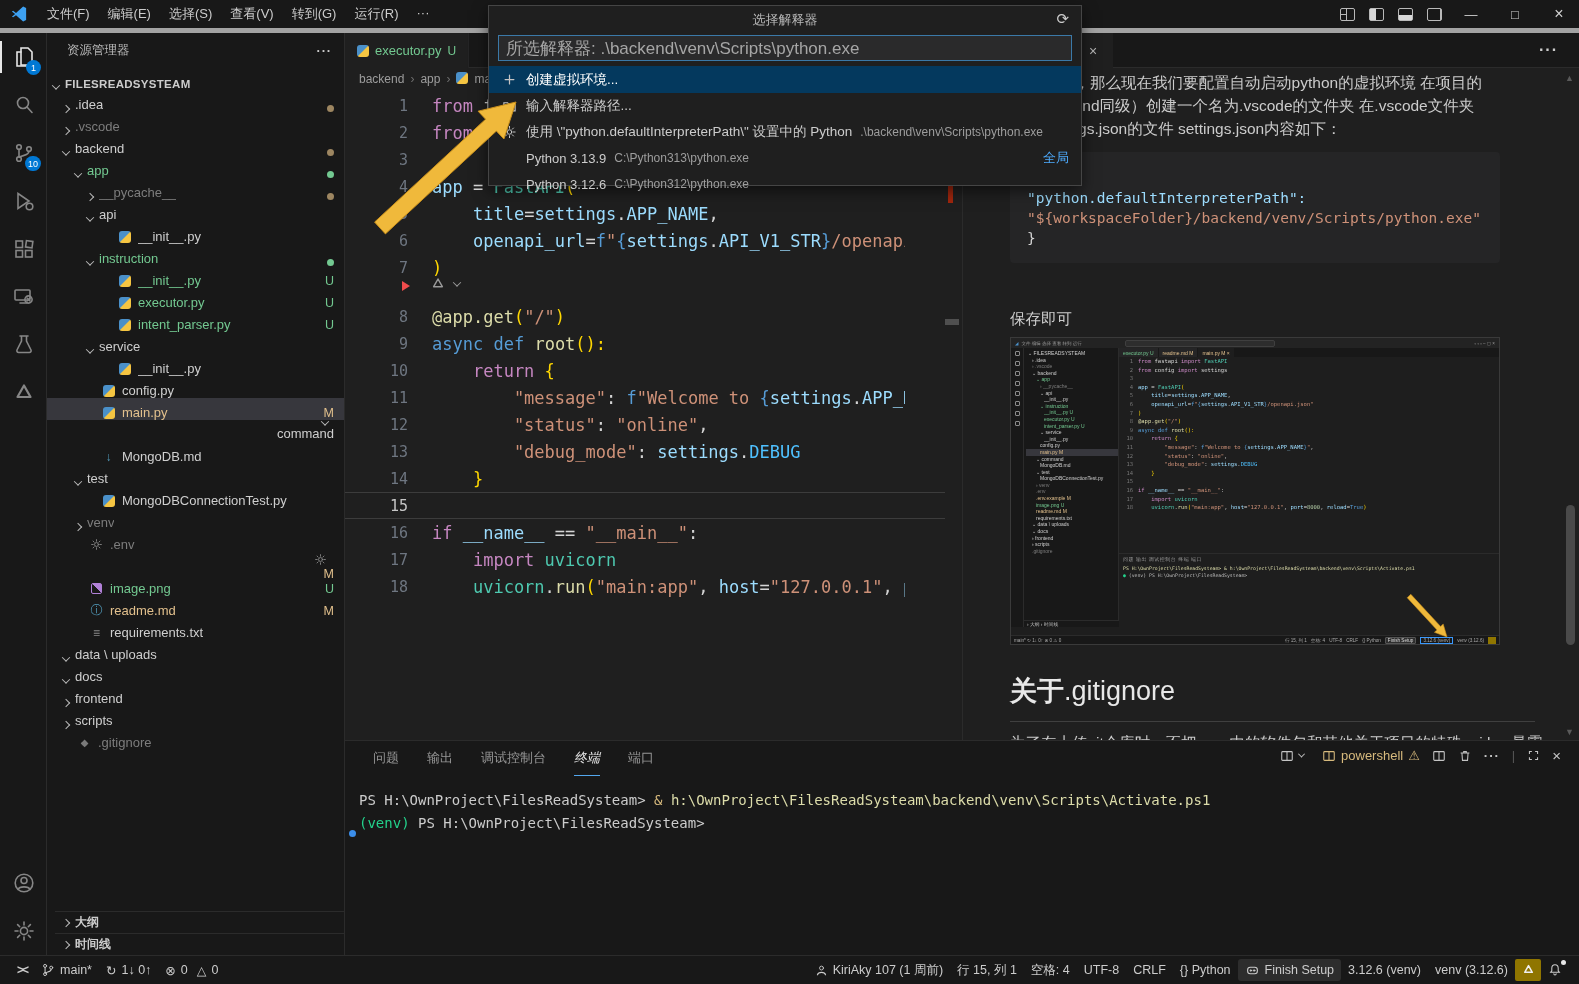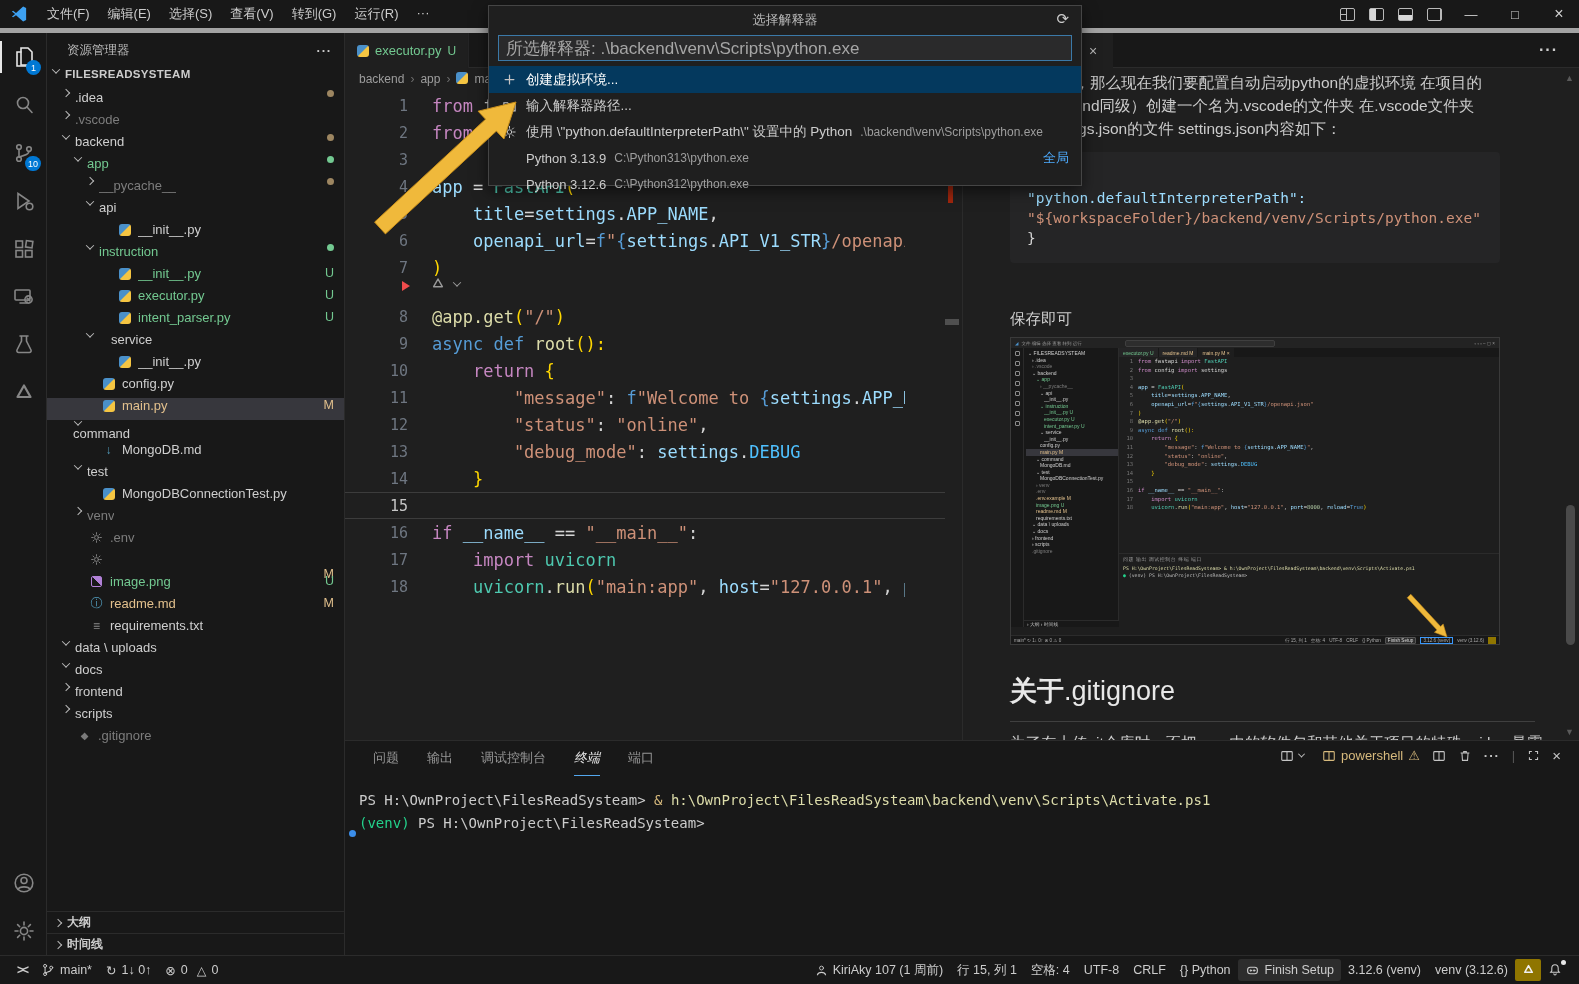--- a/index.html
+++ b/index.html
@@ -27,38 +27,38 @@
   .act-item{position:relative;width:47px;height:48px;display:flex;align-items:center;justify-content:center;color:#868686;}
   .act-item.active{color:#e7e7e7;}
   .act-item.active:before{content:"";position:absolute;left:0;top:8px;bottom:8px;border-left:2px solid #e7e7e7;}
   .act-badge{position:absolute;right:6px;bottom:6px;background:#0078d4;color:#fff;font-size:9px;min-width:15px;height:15px;border-radius:8px;display:flex;align-items:center;justify-content:center;padding:0 3px;}
   #act-bottom{position:absolute;left:0;bottom:0;width:47px;}
 
   
   #sidebar{left:47px;top:33px;width:298px;height:922px;background:#181818;border-right:1px solid #2b2b2b;overflow:hidden;}
   #sb-head{height:35px;display:flex;align-items:center;padding:0 12px 0 20px;font-size:12.5px;color:#bbb;}
   #sb-head .more{margin-left:auto;color:#ccc;letter-spacing:1px;font-weight:bold;}
-  .tree-row{height:22px;display:flex;align-items:flex-start;font-size:13px;color:#cfcfcf;white-space:nowrap;cursor:pointer;padding-right:10px;}
+  .tree-row{height:22px;display:flex;align-items:flex-end;font-size:13px;color:#cfcfcf;white-space:nowrap;cursor:pointer;padding-right:10px;}
   .tree-row.sel{background:#37373d;}
   .tree-row .lbl{overflow:hidden;text-overflow:ellipsis;}
   .tree-row.bold .lbl{font-weight:bold;font-size:11.5px;letter-spacing:.3px;color:#cccccc;}
   .c-dim{color:#7d7d7d !important;}
   .c-grn{color:#73c991 !important;}
   .c-mod{color:#e2c08d !important;}
   .chev{width:6px;height:6px;border-right:1.4px solid #b9b9b9;border-bottom:1.4px solid #b9b9b9;display:inline-block;flex:none;margin:0 6px 0 2px;}
   .chev.exp{transform:rotate(45deg) translate(-1px,-1px);}
   .chev.col{transform:rotate(-45deg);}
   .fico{width:15px;height:15px;flex:none;margin-right:6px;display:flex;align-items:center;justify-content:center;font-size:12px;}
   .pyico{width:12px;height:12px;border-radius:3px;background:linear-gradient(135deg,#4a90c9 49%,#f5c542 51%);}
   .imgico{width:11px;height:11px;border:1px solid #b180d7;border-radius:2px;background:linear-gradient(45deg,transparent 55%,#b180d7 55%);}
   .badge-U{color:#73c991;margin-left:auto;font-size:12.5px;}
   .badge-M{color:#e2c08d;margin-left:auto;font-size:12.5px;}
   .dot{width:7px;height:7px;border-radius:50%;margin-left:auto;flex:none;}
   .sb-sec{height:22px;display:flex;align-items:center;border-top:1px solid #2b2b2b;font-size:12px;font-weight:bold;color:#ccc;padding-left:6px;}
-  #sb-secs{position:absolute;left:0;bottom:0;width:100%;}
+  #sb-secs{position:absolute;left:8px;bottom:0;width:100%;}
 
   
   #editor{left:345px;top:33px;width:617px;height:707px;background:#1f1f1f;overflow:hidden;}
   #tabbar{height:35px;background:#181818;display:flex;border-bottom:1px solid #2b2b2b;}
   .tab{height:35px;display:flex;align-items:center;padding:0 12px;background:#1f1f1f;border-right:1px solid #252526;font-size:13px;gap:6px;}
   #breadcrumb{height:22px;display:flex;align-items:center;font-size:12px;color:#9d9d9d;padding-left:14px;gap:6px;}
   #code{position:absolute;left:0;top:57px;width:560px;height:650px;overflow:hidden;font-family:"DejaVu Sans Mono",monospace;font-size:17px;}
   .cl{position:absolute;left:0;height:27px;display:flex;align-items:center;white-space:pre;width:900px;}
   .cl .ln{width:63px;text-align:right;color:#6e7681;font-size:15px;flex:none;}
   .cl .ct{padding-left:24px;}
@@ -330,21 +330,21 @@
           <span class="lbl c-grn">executor.py</span>
           <span class="badge-U">U</span>
         </div>
         <div class="tree-row" style="padding-left: 70px;">
           <span class="fico">
             <span class="pyico"></span>
           </span>
           <span class="lbl c-grn">intent_parser.py</span>
           <span class="badge-U">U</span>
         </div>
-        <div class="tree-row" style="padding-left: 38px; gap: 12px;">
+        <div class="tree-row" style="padding-left: 38px;">
           <span class="chev exp"></span>
           <span class="lbl">service</span>
         </div>
         <div class="tree-row" style="padding-left: 70px;">
           <span class="fico">
             <span class="pyico"></span>
           </span>
           <span class="lbl">__init__.py</span>
         </div>
         <div class="tree-row" style="padding-left: 54px;">

